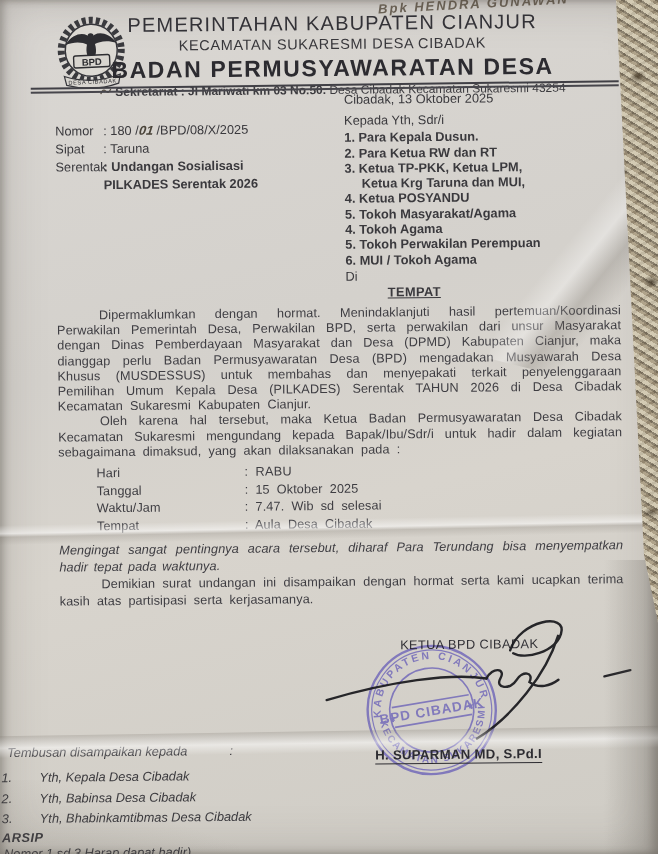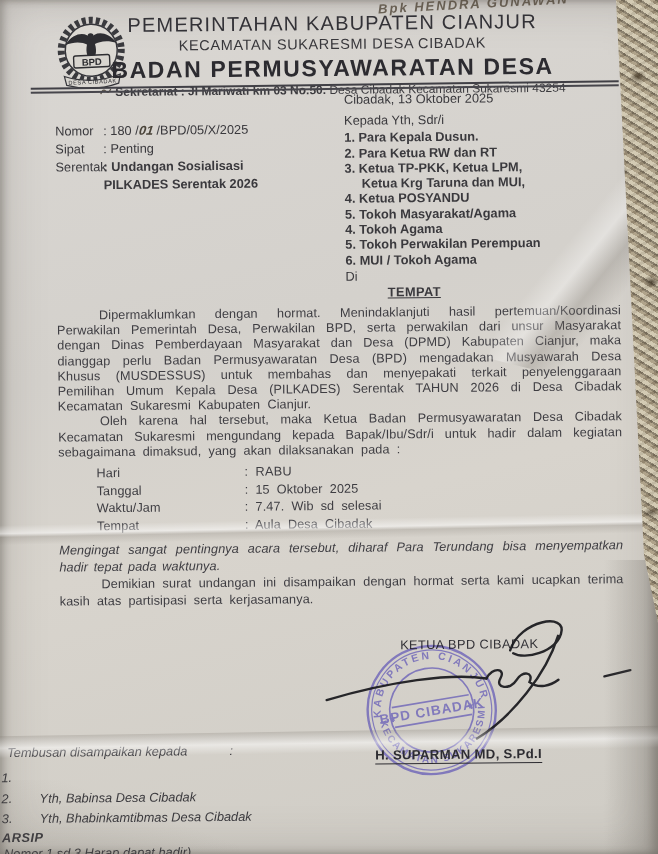--- a/index.html
+++ b/index.html
@@ -125,25 +125,25 @@
               <path d="M1 7 Q3 1 6 4 T11 2" fill="none" stroke="#5a5248" stroke-width="1.3"></path>
             </svg> <b>Sekretariat : Jl Mariwati km 03 No.50.</b><span> Desa Cibadak Kecamatan Sukaresmi 43254</span></div>
       </div>
       <div class="sep"></div>
 
       <div class="dateline">Cibadak, 13 Oktober 2025</div>
 
       <div class="meta">
         <div class="row">
           <span class="lbl">Nomor</span>
-          <span><span>: 180 /</span><span class="hand-num">01</span><span> /BPD/05/X/2025</span></span>
+          <span><span>: 180 /</span><span class="hand-num">01</span><span> /BPD/08/X/2025</span></span>
         </div>
         <div class="row">
           <span class="lbl">Sipat</span>
-          <span>: Penting</span>
+          <span>: Taruna</span>
         </div>
         <div class="row">
           <span class="lbl">Serentak</span>
           <span class="bold">: Undangan Sosialisasi</span>
         </div>
         <div class="indent2">PILKADES Serentak 2026</div>
       </div>
 
       <div class="recip">
         <div class="sal">Kepada Yth, Sdr/i</div>
@@ -223,20 +223,21 @@
       <div class="sig-name">H. SUPARMAN MD, S.Pd.I</div>
 
       <div class="footer">
         <div class="temb">
           <span>Tembusan disampaikan kepada</span>
           <span class="colon">:</span>
         </div>
         <div class="f-items">
           <div class="f-row">
               <span class="f-num">1.</span>
+              <span>Yth, Kepala Desa Cibadak</span>
             </div>
           <div class="f-row">
               <span class="f-num">2.</span>
               <span>Yth, Babinsa Desa Cibadak</span>
             </div>
           <div class="f-row">
               <span class="f-num">3.</span>
               <span>Yth, Bhabinkamtibmas Desa Cibadak</span>
             </div>
         </div>

